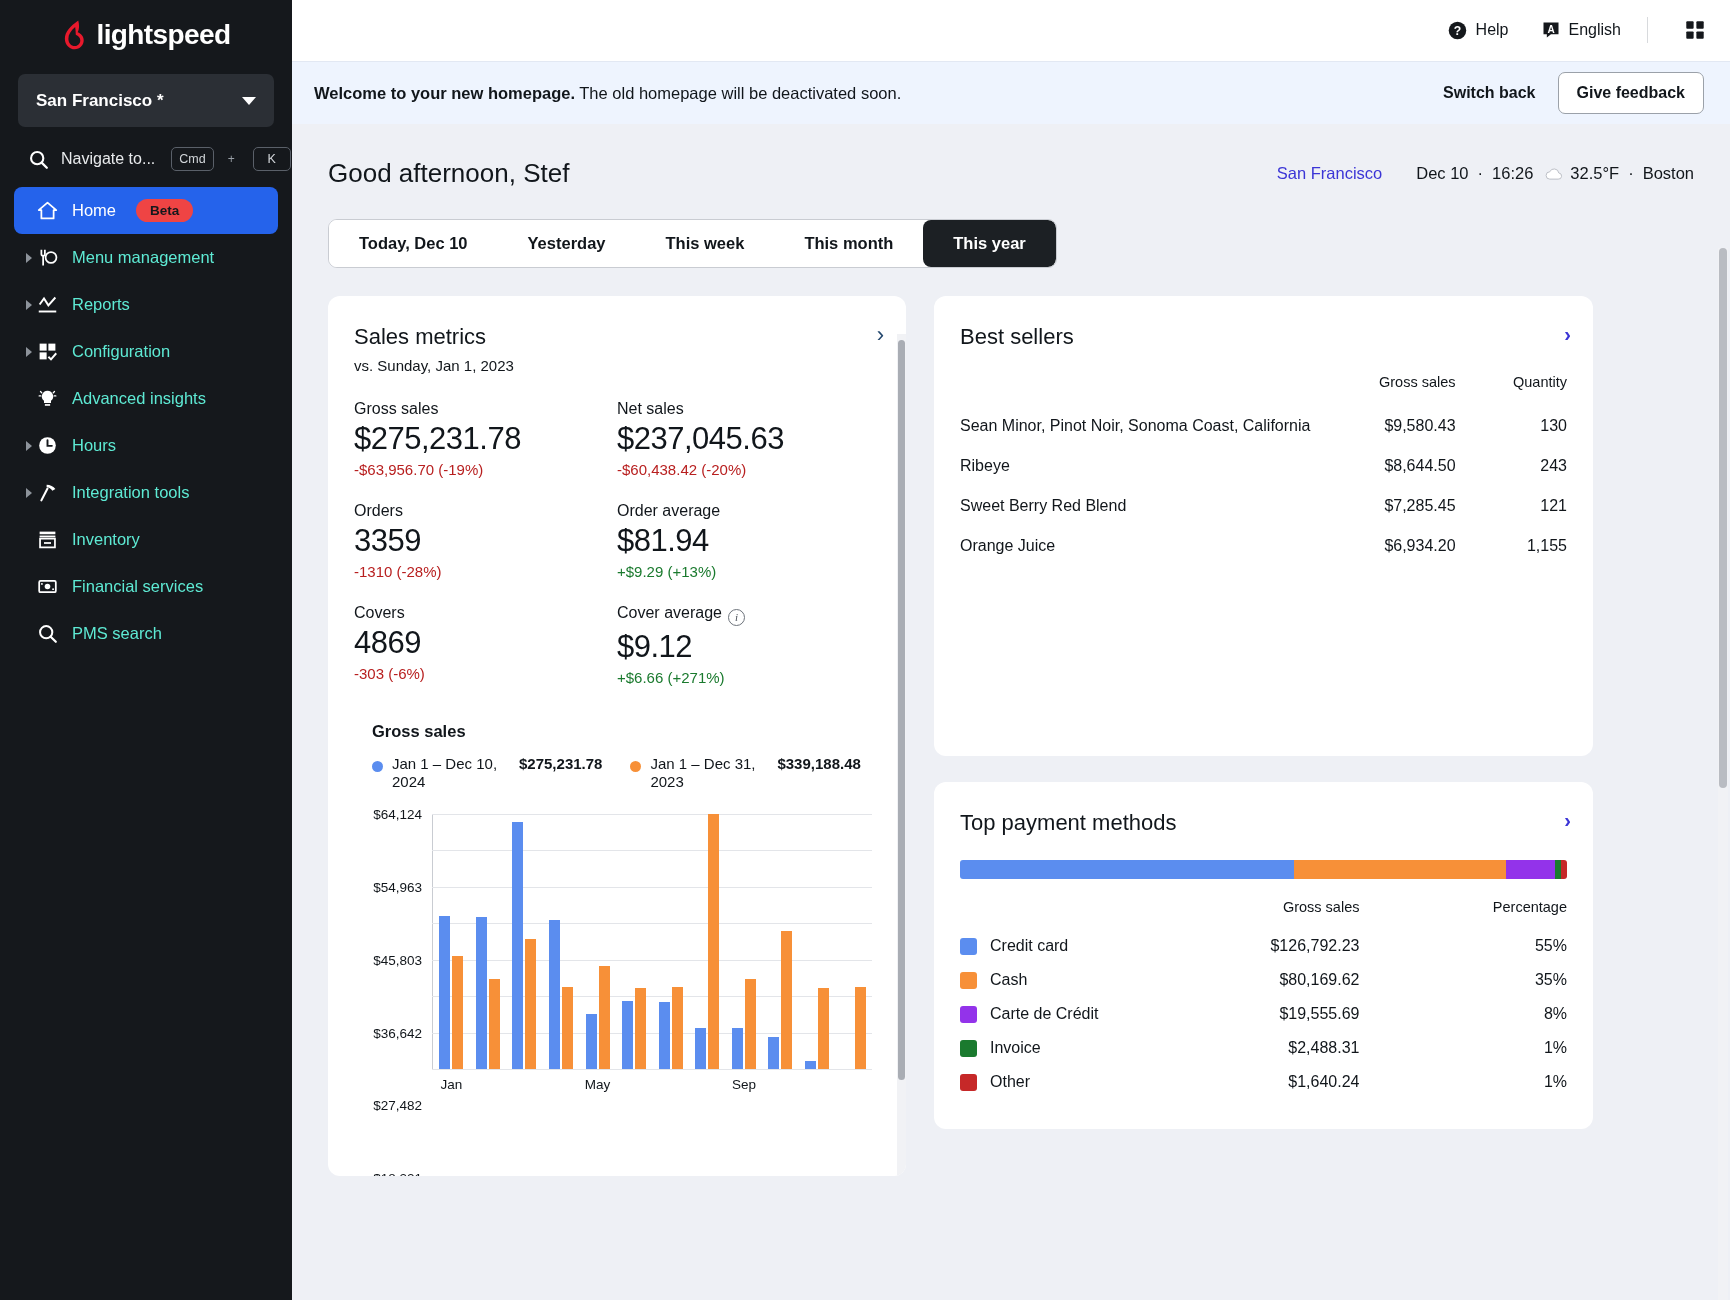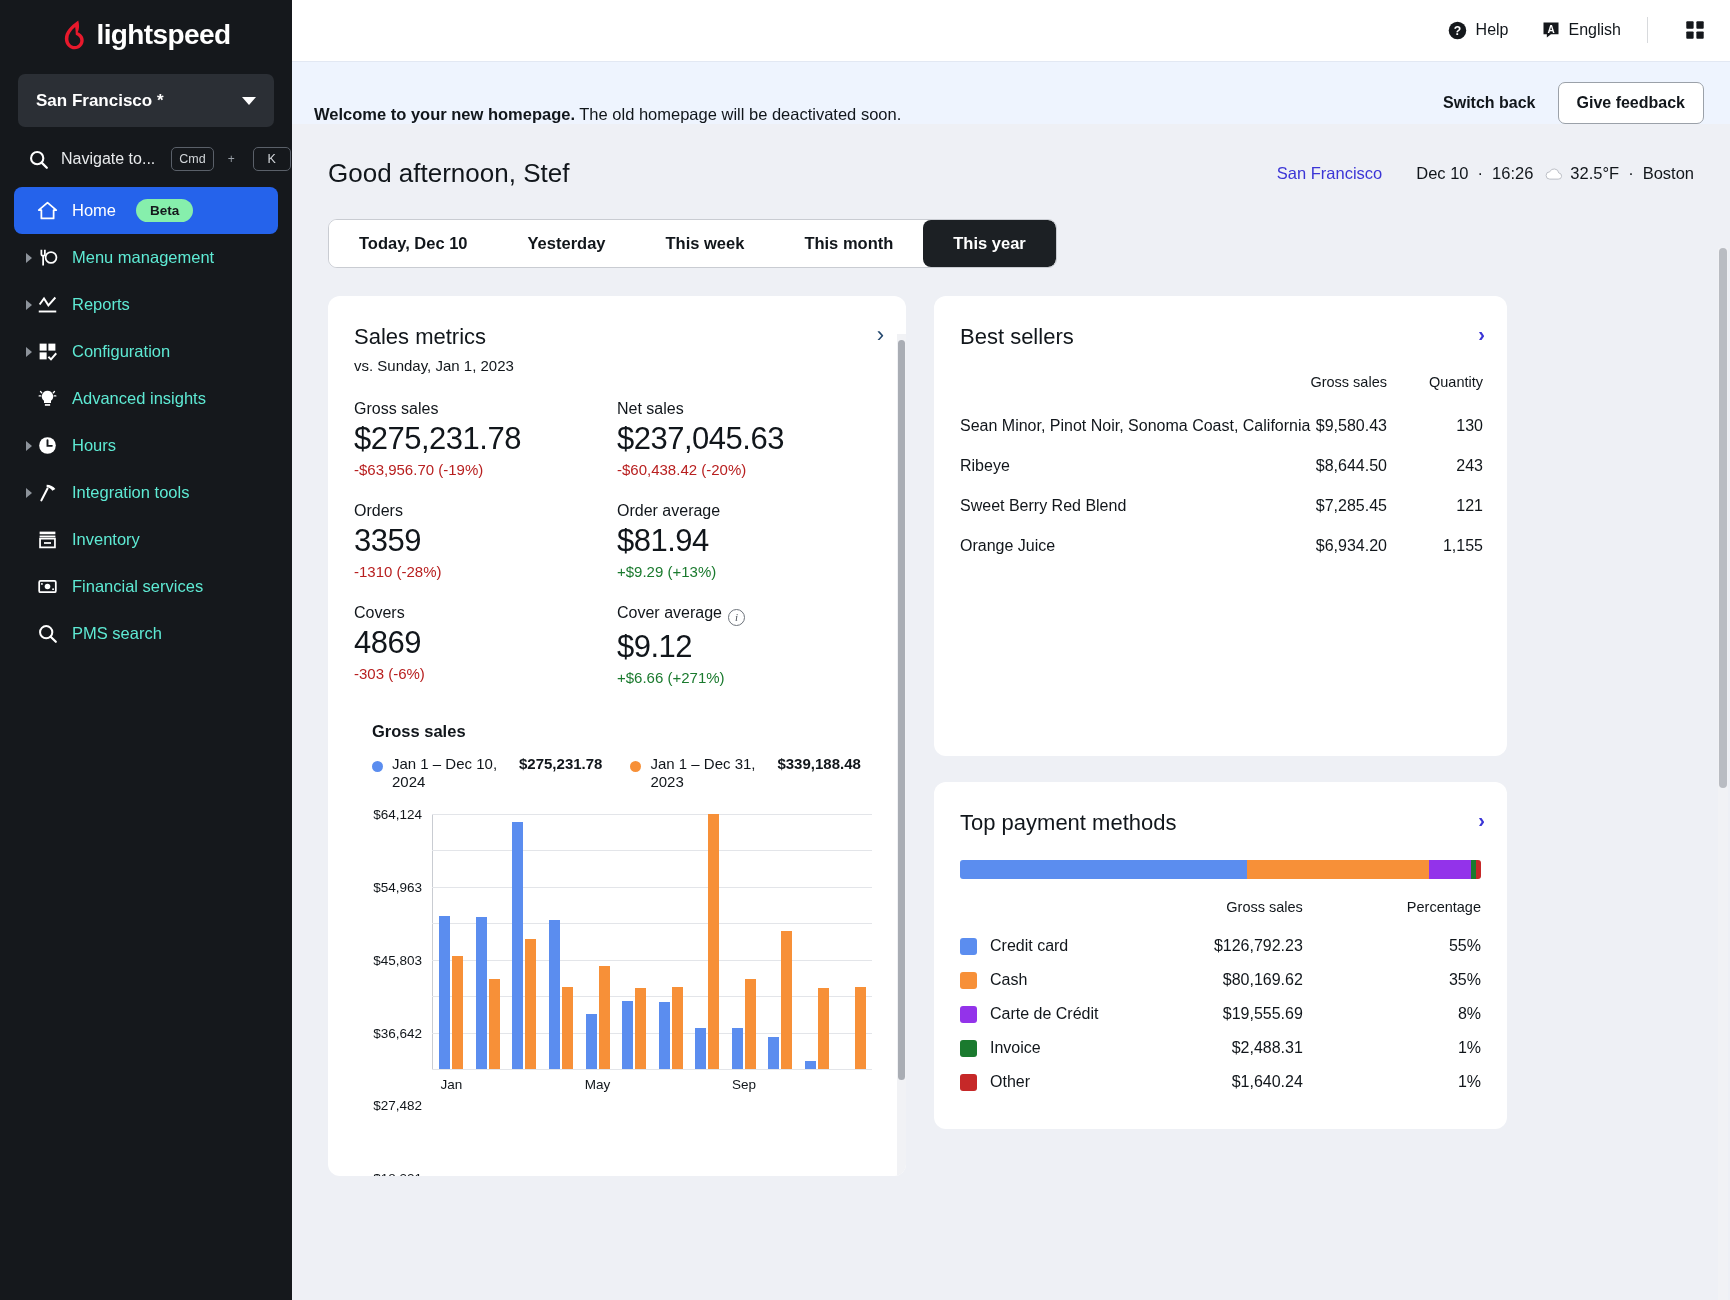--- a/index.html
+++ b/index.html
@@ -57,41 +57,41 @@
   .nav-item .tri {
     position: absolute; left: 12px;
     width:0;height:0;border-top:5px solid transparent;border-bottom:5px solid transparent;
     border-left:6px solid #8d939b;
   }
   .nav-item .ico { width: 22px; height: 22px; display:flex;align-items:center;justify-content:center; flex:none; }
   .nav-item .txt { font-size: 16.5px; color: #5eead4; }
   .nav-item.active { background: #2563eb; }
   .nav-item.active .txt { color:#fff; font-weight: 400; }
   .beta-pill {
-    background:#86efac;color:#15181c;font-size:13.5px;font-weight:700;
+    background:#ef4444;color:#15181c;font-size:13.5px;font-weight:700;
     border-radius: 999px; padding: 4px 14px; margin-left: 6px;
   }
 
   
   .main { flex: 1; height: 1300px; display: flex; flex-direction: column; background: #ffffff; position: relative; }
 
   .topbar {
     height: 61px; background:#fff; display:flex; align-items:center;
     justify-content:flex-end; gap: 0; padding-right: 24px; flex:none;
     border-bottom: 1px solid #ffffff;
   }
   .topbar .tb-item { display:flex;align-items:center;gap:8px; cursor:pointer; padding: 0 16px; font-size:16px; }
   .tb-sep { width:1px;height:26px;background:#d8dadd; margin: 0 10px; }
   .ic-help { width:21px;height:21px; }
   .ic-lang { width:20px;height:20px; }
   .ic-grid { width:22px;height:22px; margin-left: 26px; cursor:pointer; }
 
   .banner {
     background: #eef4fe; border-top: 1px solid #e2e8f3;
-    height: 63px; display:flex; align-items:flex-end;
+    height: 63px; display:flex; align-items:center;
     padding: 0 26px 0 22px; gap: 0; flex:none;
   }
   .banner-text { font-size: 16.5px; color:#11161b; }
   .banner-text b { font-weight: 700; }
   .banner-actions { margin-left:auto; display:flex; align-items:center; gap: 22px; }
   .link-btn { font-size: 16px; font-weight: 700; color:#11161b; cursor:pointer; background:none;border:none;font-family:inherit; }
   .ghost-btn {
     font-size: 16px; font-weight:700; color:#11161b;
     background:#fff; border:1px solid #9ba1a9; border-radius:7px;
     padding: 11px 18px; cursor:pointer; font-family:inherit;
@@ -114,21 +114,21 @@
     border-radius: 9px; overflow: hidden; margin-bottom: 28px;
   }
   .tab {
     padding: 14px 30px; font-size:16.5px; font-weight:700; color:#11161b;
     cursor:pointer; background:#fff; border:none; font-family:inherit;
   }
   .tab.active { background:#1c2024; color:#fff; border-radius: 8px; }
 
   .grid { display:flex; gap: 28px; align-items: flex-start; }
   .col-left { width: 578px; flex:none; }
-  .col-right { width: 573px; flex:none; }
+  .col-right { width: 659px; flex:none; }
 
   .card { background:#fff; border-radius: 12px; padding: 28px 26px 0 26px; position:relative; }
 
   
   .sm-title { font-size: 22px; font-weight: 400; color:#11161b; }
   .sm-sub { font-size: 15px; color:#11161b; margin-top: 7px; }
   .chev {
     position:absolute; right: 22px; top: 28px; cursor:pointer;
     font-size: 22px; color: #24486e; line-height: 1; font-weight: 300;
   }

